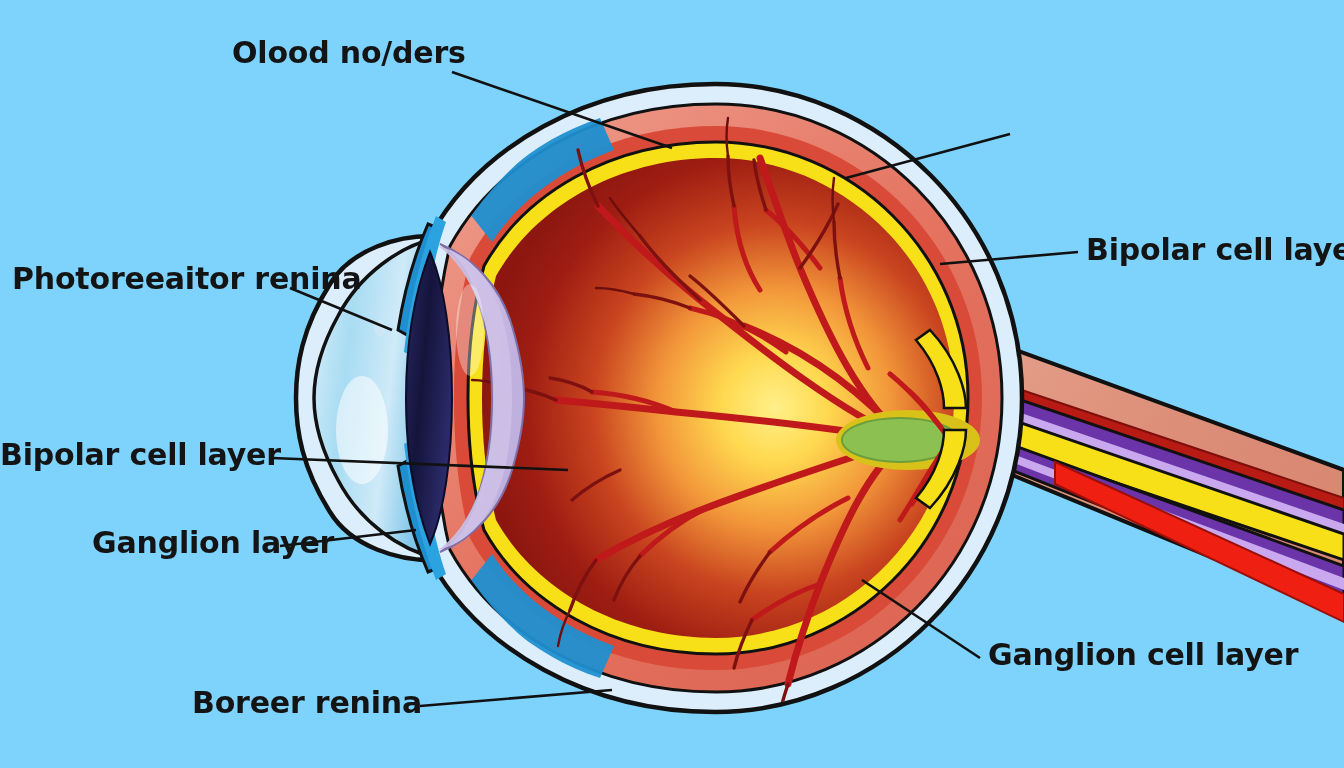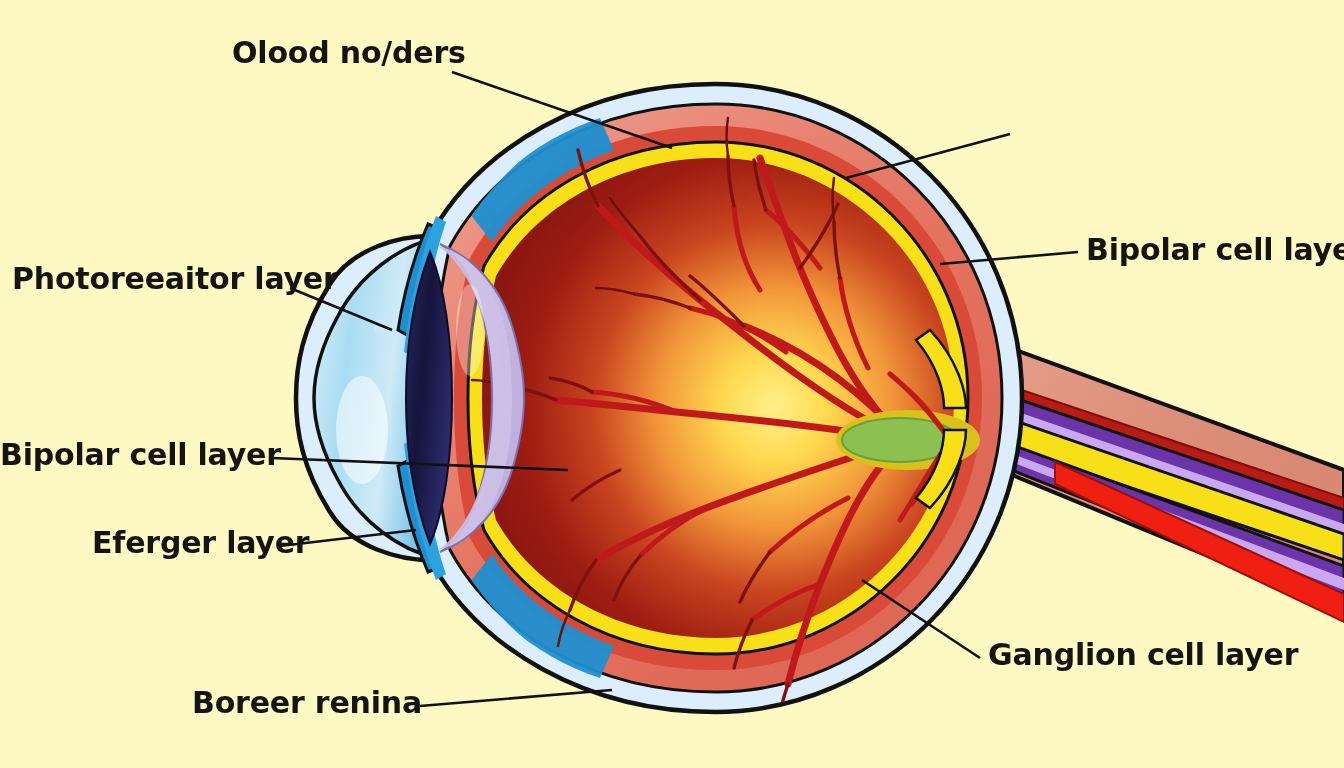--- a/index.html
+++ b/index.html
@@ -29,21 +29,21 @@
     font-size: 30px;
     line-height: 1;
     color: #141414;
     white-space: nowrap;
     letter-spacing: -0.2px;
   }
 </style>
 </head>
 <body>
 
-<div id="stage" style="background: #fef9c3;">
+<div id="stage" style="background: #7dd3fc;">
 
   <svg id="art" viewBox="0 0 1344 768">
     <defs>
       <radialGradient id="gVitreous" cx="0.62" cy="0.52" r="0.62">
         <stop offset="0%" stop-color="#fff08a"></stop>
         <stop offset="18%" stop-color="#ffd94f"></stop>
         <stop offset="40%" stop-color="#f2963a"></stop>
         <stop offset="62%" stop-color="#c9441f"></stop>
         <stop offset="85%" stop-color="#9e1d12"></stop>
         <stop offset="100%" stop-color="#8d1710"></stop>
@@ -234,23 +234,23 @@
         <line x1="980" y1="658" x2="862" y2="580"></line>
         <line x1="420" y1="706" x2="612" y2="690"></line>
       </g>
   </svg>
 
   <div class="label" style="left: 232px; top: 38px; color: rgb(20, 20, 20);">Olood no/ders</div>
 
 
   <div class="label" style="left: 1086px; top: 235px; color: rgb(20, 20, 20);">Bipolar cell layer</div>
 
-  <div class="label" style="left: 12px; top: 264px; color: rgb(20, 20, 20);">Photoreeaitor layer</div>
+  <div class="label" style="left: 12px; top: 264px; color: rgb(20, 20, 20);">Photoreeaitor renina</div>
 
   <div class="label" style="left: 0px; top: 440px; color: rgb(20, 20, 20);">Bipolar cell layer</div>
 
-  <div class="label" style="left: 92px; top: 528px; color: rgb(20, 20, 20);">Eferger layer</div>
+  <div class="label" style="left: 92px; top: 528px; color: rgb(20, 20, 20);">Ganglion layer</div>
 
   <div class="label" style="left: 988px; top: 640px; color: rgb(20, 20, 20);">Ganglion cell layer</div>
 
   <div class="label" style="left: 192px; top: 688px; color: rgb(20, 20, 20);">Boreer renina</div>
 
 </div>
 
 </body></html>

